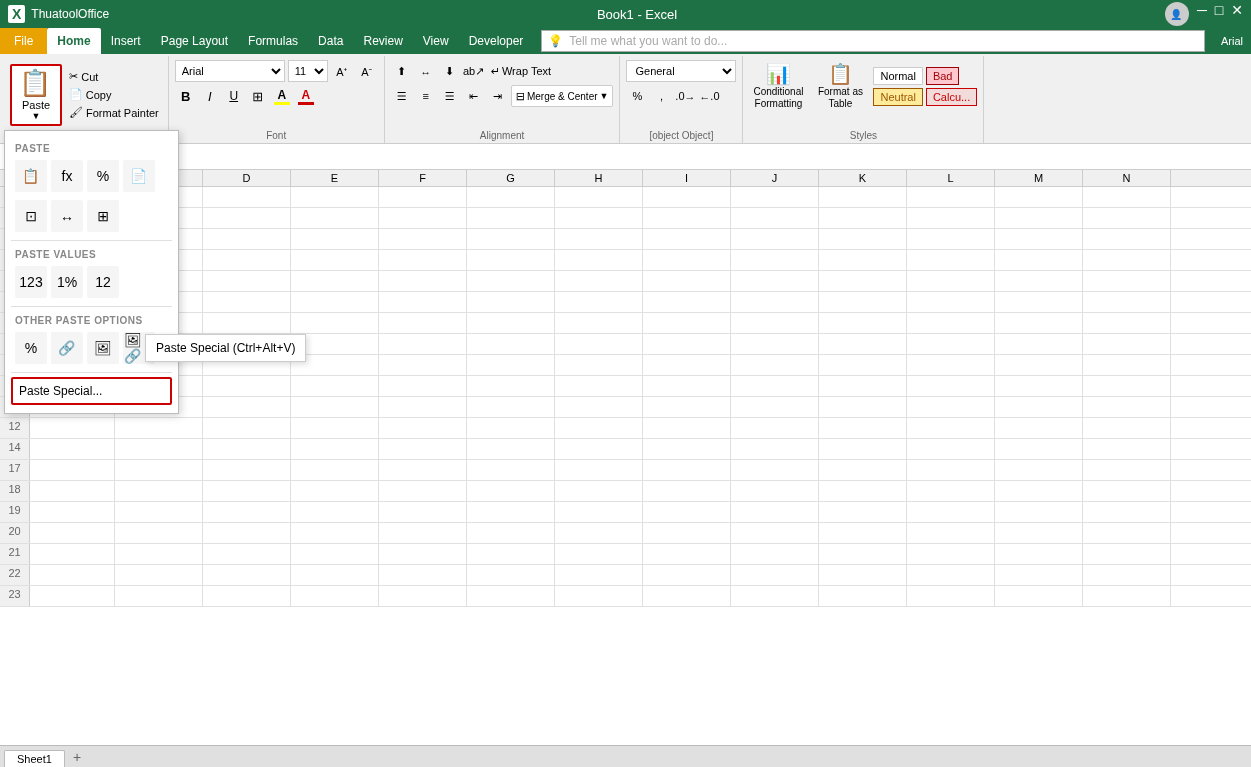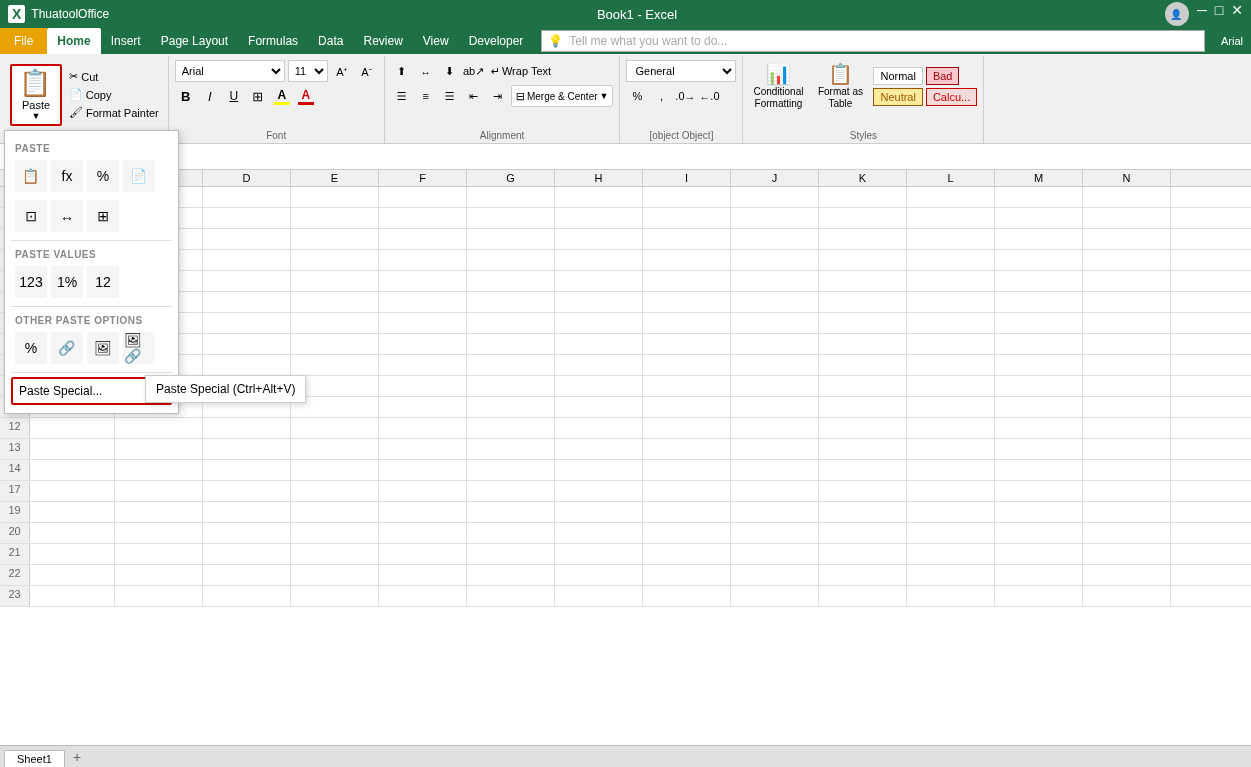--- a/index.html
+++ b/index.html
@@ -342,21 +342,21 @@
       cursor: pointer;
       border: 2px solid #c00;
       background: #fff;
       border-radius: 2px;
       font-weight: 500;
     }
 
     
     .tooltip {
       position: absolute;
-      top: 375px;
+      top: 334px;
       left: 145px;
       background: #fff;
       border: 1px solid #ccc;
       box-shadow: 2px 2px 6px rgba(0,0,0,0.15);
       padding: 6px 10px;
       font-size: 12px;
       z-index: 200;
       white-space: nowrap;
     }
 
@@ -806,53 +806,53 @@
             <div class="grid-cell col-g" contenteditable="true" style=""></div>
             <div class="grid-cell col-h" contenteditable="true" style=""></div>
             <div class="grid-cell col-i" contenteditable="true" style=""></div>
             <div class="grid-cell col-j" contenteditable="true" style=""></div>
             <div class="grid-cell col-k" contenteditable="true" style=""></div>
             <div class="grid-cell col-l" contenteditable="true" style=""></div>
             <div class="grid-cell col-m" contenteditable="true" style=""></div>
             <div class="grid-cell col-n" contenteditable="true" style=""></div>
           </div>
           <div class="grid-row">
-            <div class="row-num">13</div>
-            <div class="grid-cell col-b" contenteditable="true" style=""></div>
-            <div class="grid-cell col-c" contenteditable="true" style=""></div>
-            <div class="grid-cell col-d" contenteditable="true" style=""></div>
-            <div class="grid-cell col-e" contenteditable="true" style=""></div>
-            <div class="grid-cell col-f" contenteditable="true" style=""></div>
-            <div class="grid-cell col-g" contenteditable="true" style=""></div>
-            <div class="grid-cell col-h" contenteditable="true" style=""></div>
-            <div class="grid-cell col-i" contenteditable="true" style=""></div>
-            <div class="grid-cell col-j" contenteditable="true" style=""></div>
-            <div class="grid-cell col-k" contenteditable="true" style=""></div>
-            <div class="grid-cell col-l" contenteditable="true" style=""></div>
-            <div class="grid-cell col-m" contenteditable="true" style=""></div>
-            <div class="grid-cell col-n" contenteditable="true" style=""></div>
-          </div>
-          <div class="grid-row">
             <div class="row-num">14</div>
             <div class="grid-cell col-b" contenteditable="true" style=""></div>
             <div class="grid-cell col-c" contenteditable="true" style=""></div>
             <div class="grid-cell col-d" contenteditable="true" style=""></div>
             <div class="grid-cell col-e" contenteditable="true" style=""></div>
             <div class="grid-cell col-f" contenteditable="true" style=""></div>
             <div class="grid-cell col-g" contenteditable="true" style=""></div>
             <div class="grid-cell col-h" contenteditable="true" style=""></div>
             <div class="grid-cell col-i" contenteditable="true" style=""></div>
             <div class="grid-cell col-j" contenteditable="true" style=""></div>
             <div class="grid-cell col-k" contenteditable="true" style=""></div>
             <div class="grid-cell col-l" contenteditable="true" style=""></div>
             <div class="grid-cell col-m" contenteditable="true" style=""></div>
             <div class="grid-cell col-n" contenteditable="true" style=""></div>
           </div>
           <div class="grid-row">
             <div class="row-num">17</div>
+            <div class="grid-cell col-b" contenteditable="true" style=""></div>
+            <div class="grid-cell col-c" contenteditable="true" style=""></div>
+            <div class="grid-cell col-d" contenteditable="true" style=""></div>
+            <div class="grid-cell col-e" contenteditable="true" style=""></div>
+            <div class="grid-cell col-f" contenteditable="true" style=""></div>
+            <div class="grid-cell col-g" contenteditable="true" style=""></div>
+            <div class="grid-cell col-h" contenteditable="true" style=""></div>
+            <div class="grid-cell col-i" contenteditable="true" style=""></div>
+            <div class="grid-cell col-j" contenteditable="true" style=""></div>
+            <div class="grid-cell col-k" contenteditable="true" style=""></div>
+            <div class="grid-cell col-l" contenteditable="true" style=""></div>
+            <div class="grid-cell col-m" contenteditable="true" style=""></div>
+            <div class="grid-cell col-n" contenteditable="true" style=""></div>
+          </div>
+          <div class="grid-row">
+            <div class="row-num">18</div>
             <div class="grid-cell col-b" contenteditable="true" style=""></div>
             <div class="grid-cell col-c" contenteditable="true" style=""></div>
             <div class="grid-cell col-d" contenteditable="true" style=""></div>
             <div class="grid-cell col-e" contenteditable="true" style=""></div>
             <div class="grid-cell col-f" contenteditable="true" style=""></div>
             <div class="grid-cell col-g" contenteditable="true" style=""></div>
             <div class="grid-cell col-h" contenteditable="true" style=""></div>
             <div class="grid-cell col-i" contenteditable="true" style=""></div>
             <div class="grid-cell col-j" contenteditable="true" style=""></div>
             <div class="grid-cell col-k" contenteditable="true" style=""></div>

